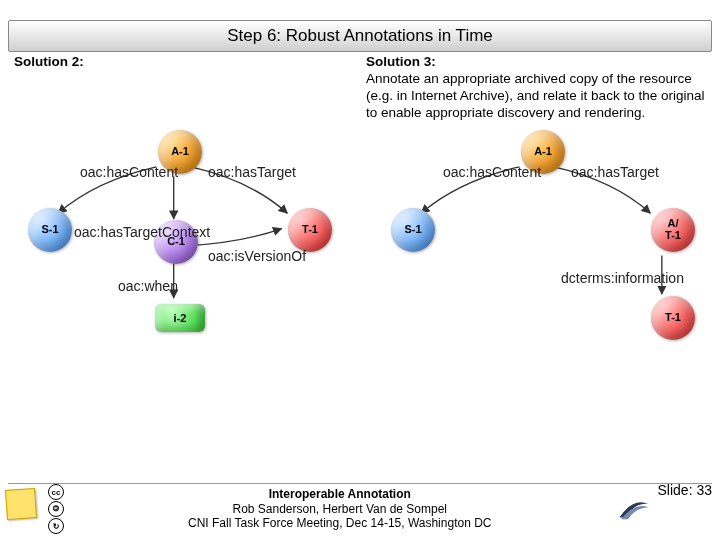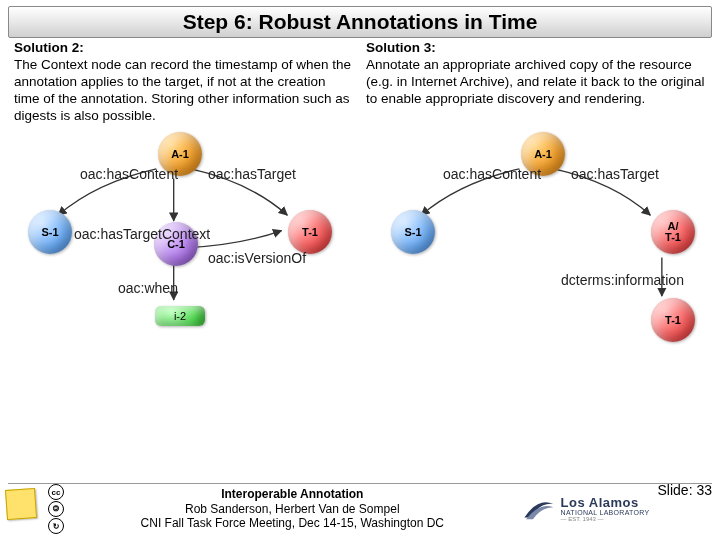--- a/index.html
+++ b/index.html
@@ -3,26 +3,26 @@
 <meta charset="utf-8">
 <style>
   html,body{margin:0;padding:0}
   body{
     width:720px;height:540px;
     font-family:Arial,Helvetica,sans-serif;
     background:#fff;color:#000;
     position:relative;overflow:hidden;
   }
   .title-bar{
-    margin:6px 8px 0 8px;
+    margin:20px 8px 0 8px;
     height:30px;
     background:linear-gradient(#fff,#e8e8e8 50%,#cfcfcf);
     border:1px solid #888;border-radius:2px;
     display:flex;align-items:center;justify-content:center;
-    font-weight:bold;font-size:21px;
+    font-weight:normal;font-size:17px;
   }
   .cols{
     display:flex;gap:12px;
     padding:2px 14px 0 14px;
   }
   .col{flex:1;font-size:13.5px;line-height:1.25}
   .col b{display:block}
   .diagrams{
     display:flex;gap:26px;
     padding:6px 10px 0 10px;
@@ -34,23 +34,23 @@
     font-size:11px;font-weight:bold;color:#000;
     box-shadow:inset -6px -6px 12px rgba(0,0,0,.25),inset 6px 6px 12px rgba(255,255,255,.6),1px 1px 3px rgba(0,0,0,.3);
     text-align:center;line-height:1.05;
   }
   .n-orange{background:radial-gradient(circle at 32% 30%,#ffd27a,#f7a028 60%,#d47f10)}
   .n-blue  {background:radial-gradient(circle at 32% 30%,#c9e2ff,#6fb3ff 60%,#3b7fd0)}
   .n-red   {background:radial-gradient(circle at 32% 30%,#ffb0b0,#ff5a5a 60%,#c22020)}
   .n-purple{background:radial-gradient(circle at 32% 30%,#e3c7ff,#b37bef 60%,#7a43b6)}
   .n-green {background:radial-gradient(circle at 32% 30%,#b8ffb8,#5bdf5b 60%,#2aa82a)}
   .square{
-    position:absolute;width:50px;height:20px;border-radius:6px;
+    position:absolute;width:50px;height:28px;border-radius:6px;
     display:flex;align-items:center;justify-content:center;
-    font-size:11px;font-weight:normal;
+    font-size:11px;font-weight:bold;
     box-shadow:inset -4px -4px 8px rgba(0,0,0,.2),inset 4px 4px 8px rgba(255,255,255,.6),1px 1px 3px rgba(0,0,0,.3);
   }
   .edge-lbl{position:absolute;font-size:14px;color:#222;white-space:nowrap}
   svg.arrows{position:absolute;left:0;top:0;width:100%;height:100%;pointer-events:none}
   .footer{
     position:absolute;left:0;right:0;bottom:6px;
     border-top:1px solid #999;margin:0 8px;
     display:flex;align-items:center;
   }
   .footer .note{width:40px;height:40px;position:relative;margin-left:-2px}
@@ -68,21 +68,20 @@
   .lanl-txt .est{font-size:6px;color:#888}
 </style>
 </head>
 <body>
 
 <div class="title-bar">Step 6: Robust Annotations in Time</div>
 
 <div class="cols">
   <div class="col">
     <b>Solution 2:</b>
-    <span>The Context node can record the timestamp of when the annotation applies to the target, if not at the creation time of the annotation. Storing other information such as digests is also possible.</span>
   </div>
   <div class="col">
     <b>Solution 3:</b>
     <span>Annotate an appropriate archived copy of the resource (e.g. in Internet Archive), and relate it back to the original to enable appropriate discovery and rendering.</span>
   </div>
 </div>
 
 <div class="diagrams">
 
   <div class="diagram">
@@ -144,20 +143,15 @@
   <div class="ftxt">
     <div class="t1">Interoperable Annotation</div>
     <div>Rob Sanderson, Herbert Van de Sompel</div>
     <div>CNI Fall Task Force Meeting, Dec 14-15, Washington DC</div>
   </div>
   <div class="lanl">
     <svg class="lanl-swoosh" viewBox="0 0 40 40">
       <path d="M4 30 Q20 6 38 14 Q22 12 12 30 Z" fill="#2b3a5b"></path>
       <path d="M6 32 Q22 12 38 18 Q24 18 14 32 Z" fill="#7a8aa8"></path>
     </svg>
-    <div class="lanl-txt">
-      <div class="big">Los Alamos</div>
-      <div class="sm">NATIONAL LABORATORY</div>
-      <div class="est">— EST. 1943 —</div>
-    </div>
   </div>
   <div class="slide-no">Slide: 33</div>
 </div>
 
 </body></html>

